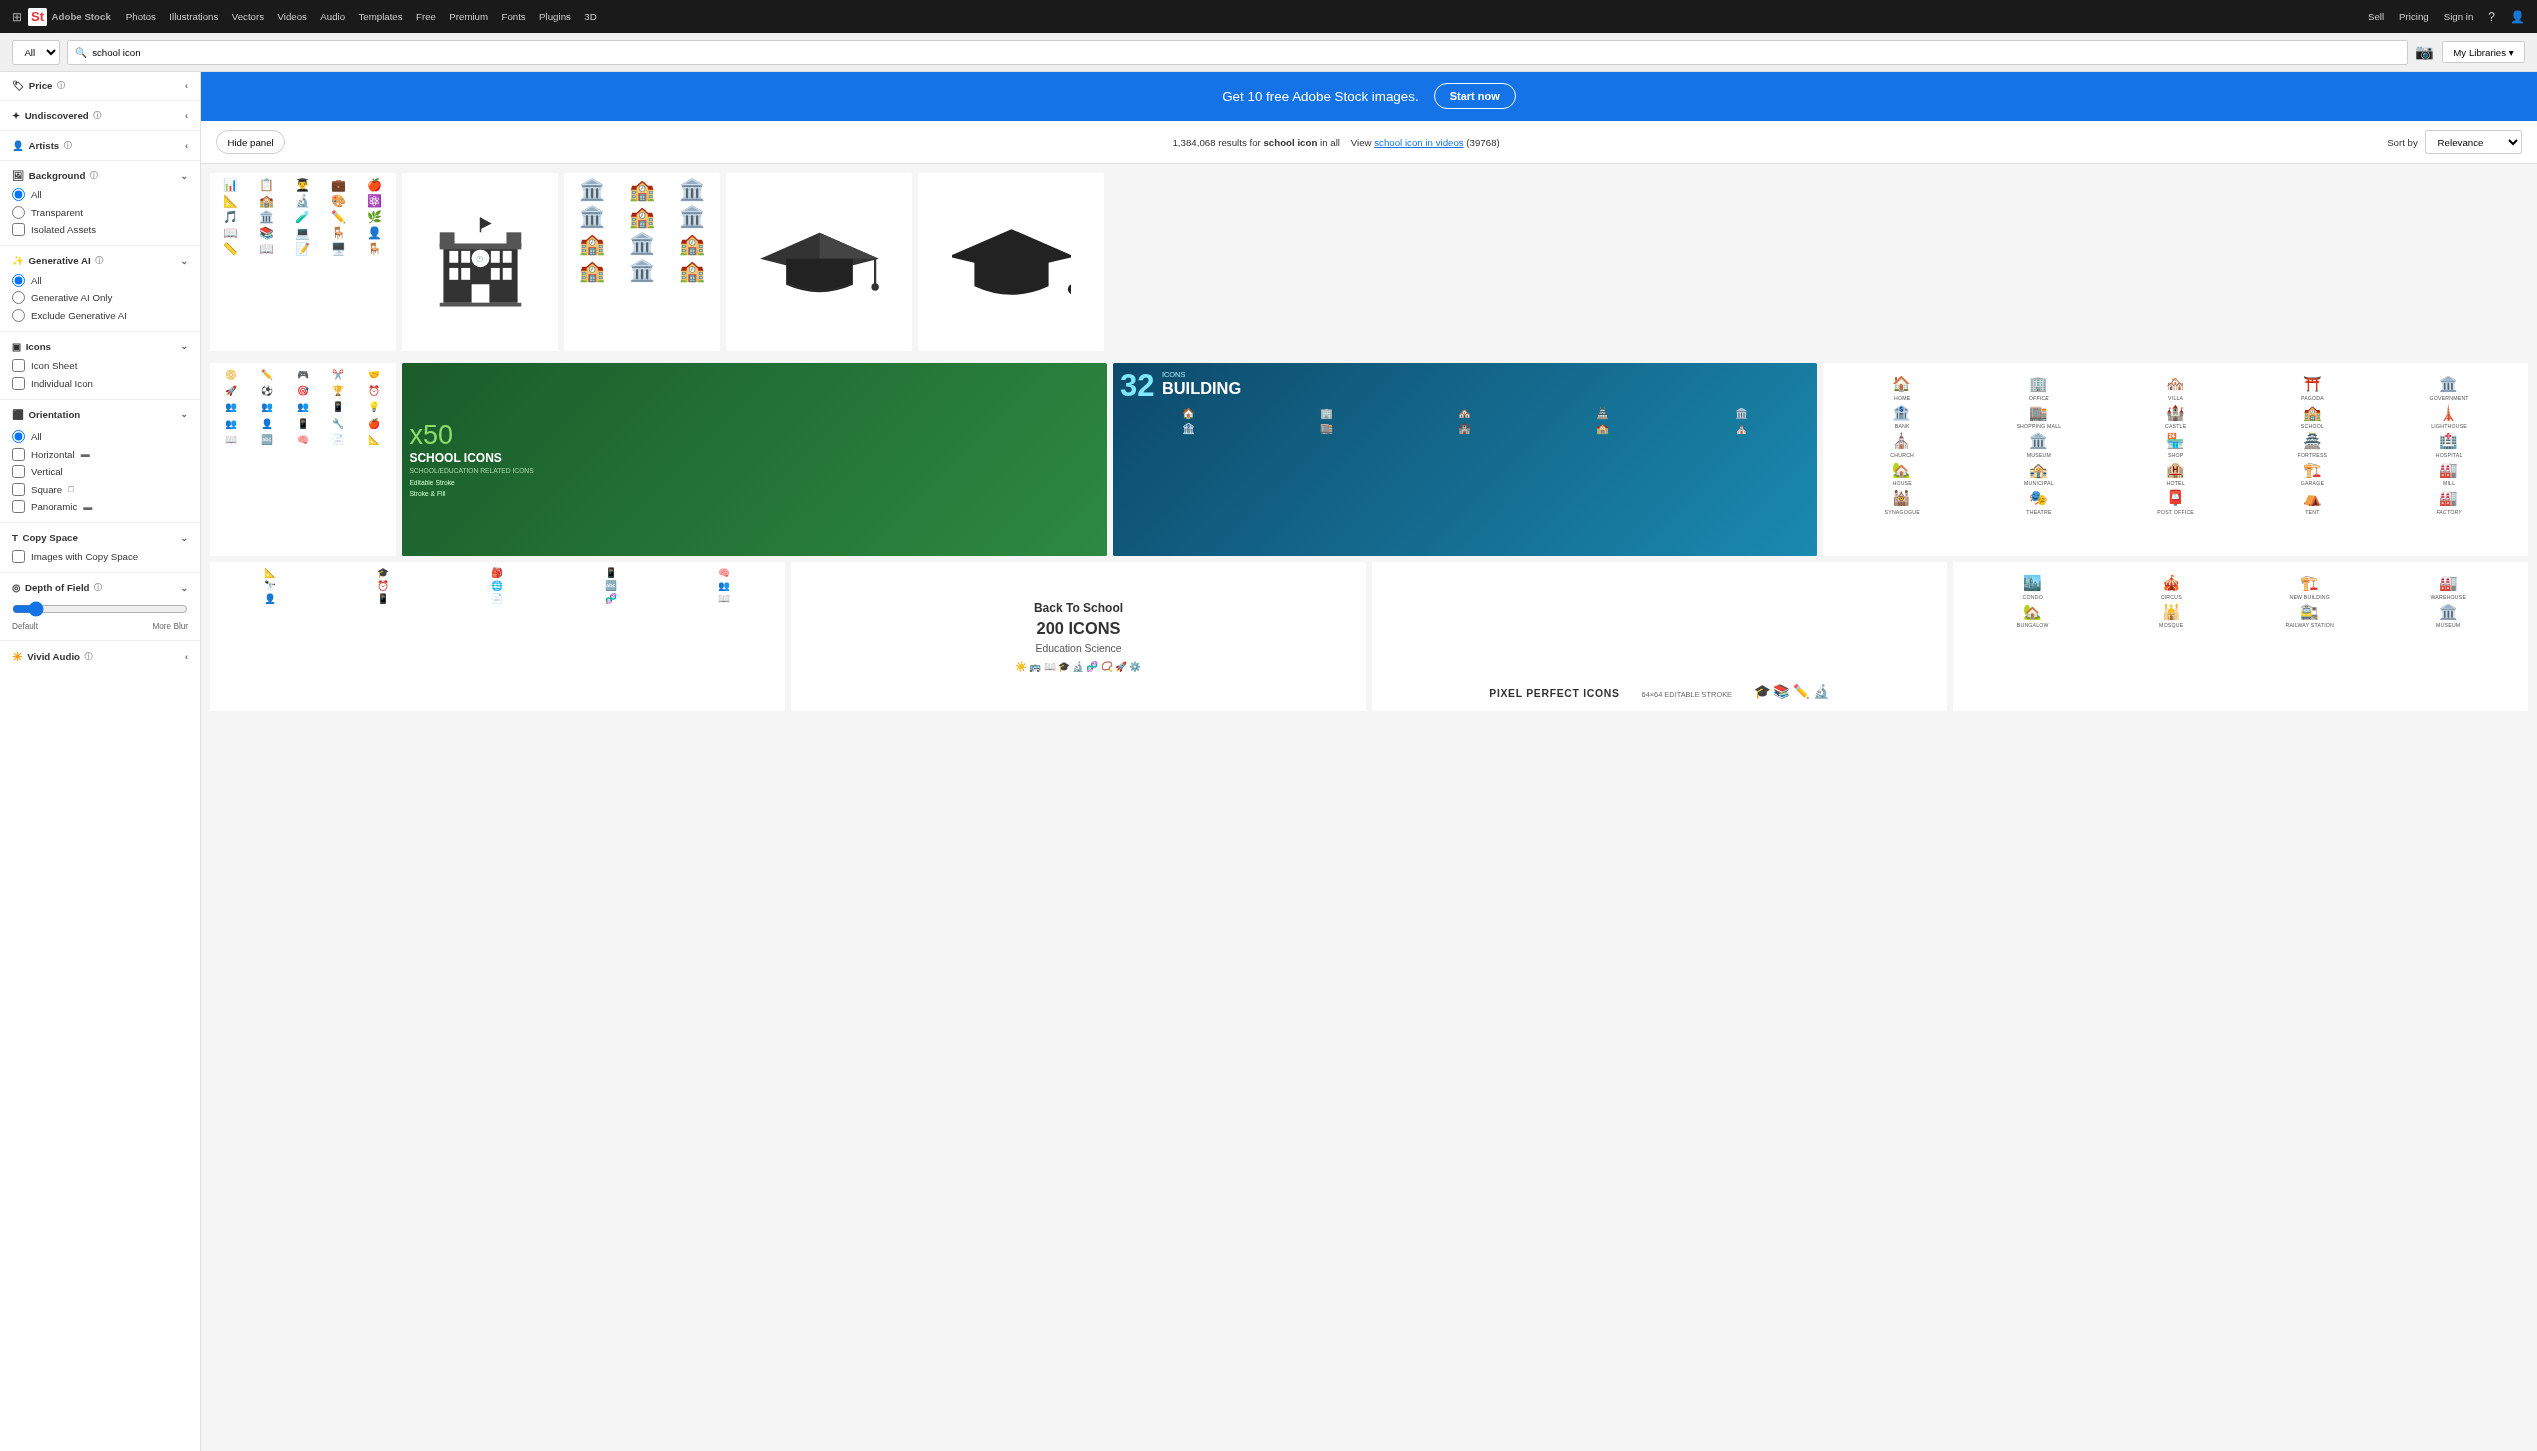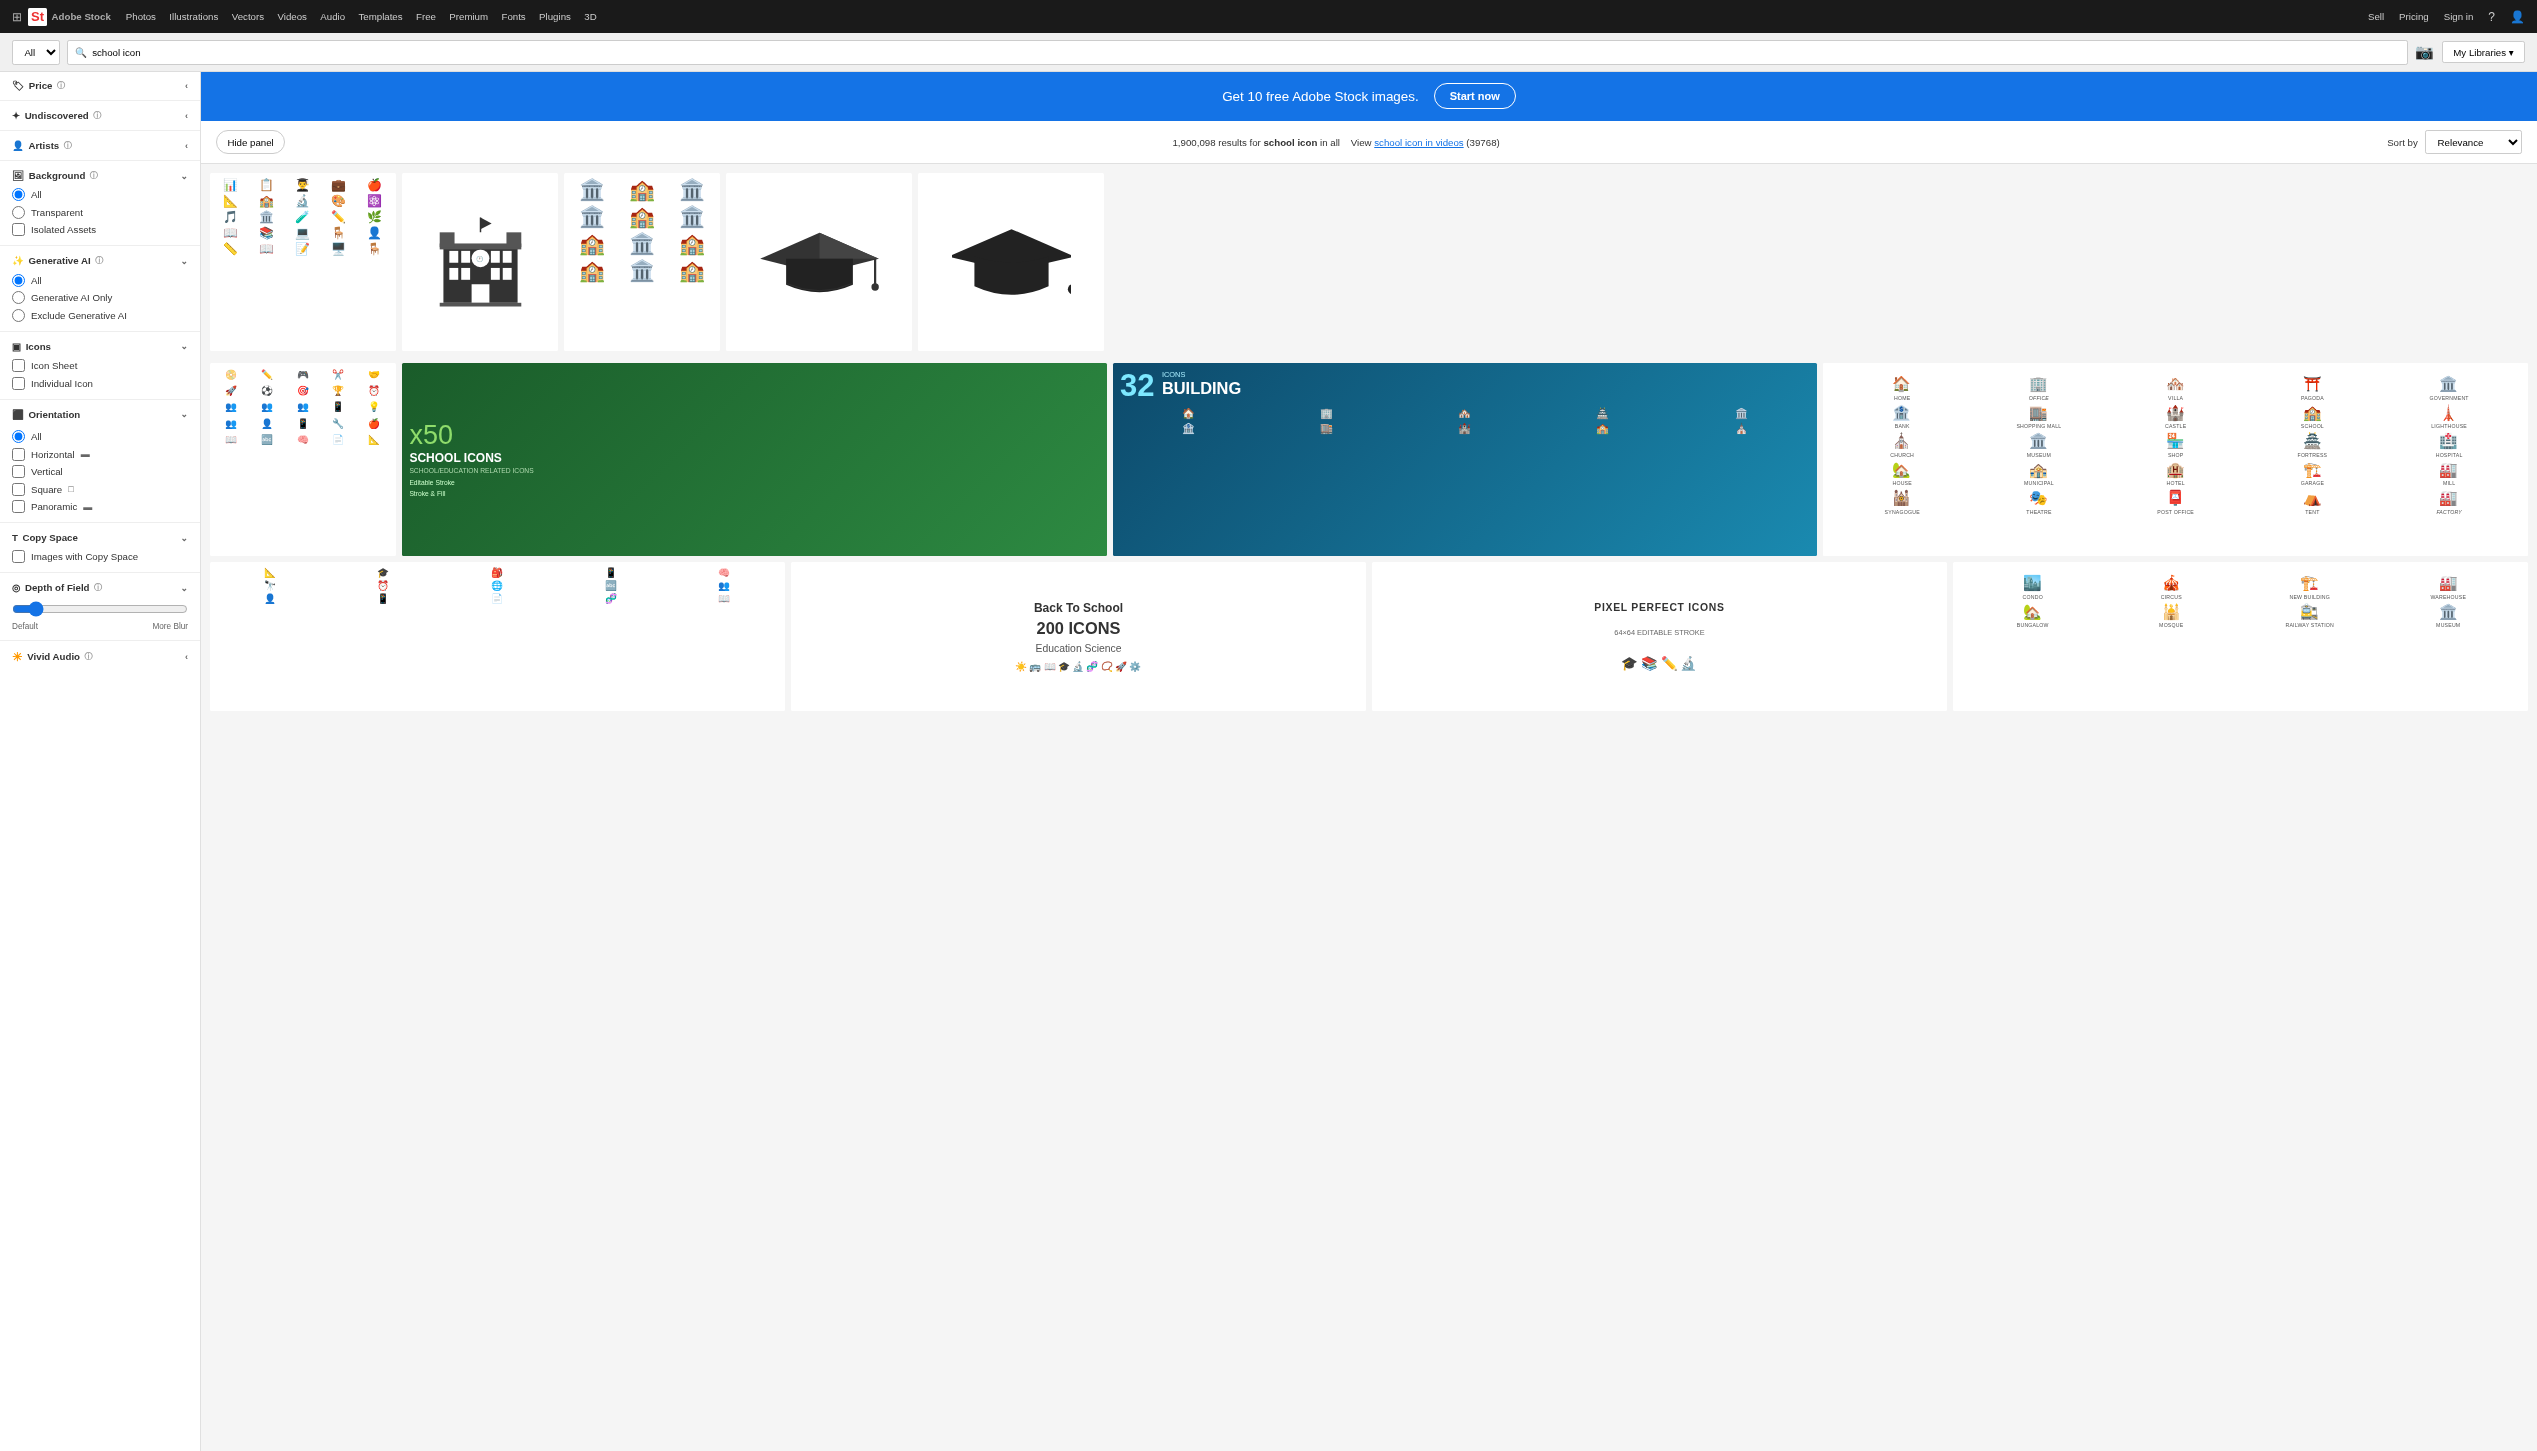--- a/index.html
+++ b/index.html
@@ -386,21 +386,21 @@
   <div class="content">
 
     <div class="promo-banner">
       <span>Get 10 free Adobe Stock images.</span>
       <button class="start-btn">Start now</button>
     </div>
 
     <div class="content-toolbar">
       <button class="hide-panel-btn">Hide panel</button>
       <div class="results-info">
-        <span>1,900,098 results for </span>
+        <span>1,384,068 results for </span>
         <strong>school icon</strong>
         <span> in all</span>
         &nbsp;&nbsp;
         <span>View </span>
         <a>school icon in videos</a>
         <span> (39768)</span>
       </div>
       <div class="sort-wrap">
         <span>Sort by</span>
         <select class="sort-select">
@@ -749,21 +749,21 @@
               <span>🔬</span>
               <span>🧬</span>
               <span>📿</span>
               <span>🚀</span>
               <span>⚙️</span>
           </div>
         </div>
       </div>
 
       <div class="img-card-wrap" style="min-height:149px; background:#fff;">
-        <div style="padding:12px; height:100%; display:flex; flex-direction:column; align-items:center; justify-content:center; gap:15px;">
+        <div style="padding:12px; height:100%; display:flex; flex-direction:row; align-items:flex-end; justify-content:center; gap:22px;">
           <div style="font-size:10.4px; font-weight:bold; color:#333; letter-spacing:0.7px;">PIXEL PERFECT ICONS</div>
           <div style="font-size:7.4px; color:#666;">64×64 EDITABLE STROKE</div>
           <div style="display:grid; grid-template-columns:repeat(4,1fr); gap:3px; margin-top:4.5px;">
             <span style="font-size:13.4px; text-align:center;">🎓</span>
             <span style="font-size:13.4px; text-align:center;">📚</span>
             <span style="font-size:13.4px; text-align:center;">✏️</span>
             <span style="font-size:13.4px; text-align:center;">🔬</span>
           </div>
         </div>
       </div>

